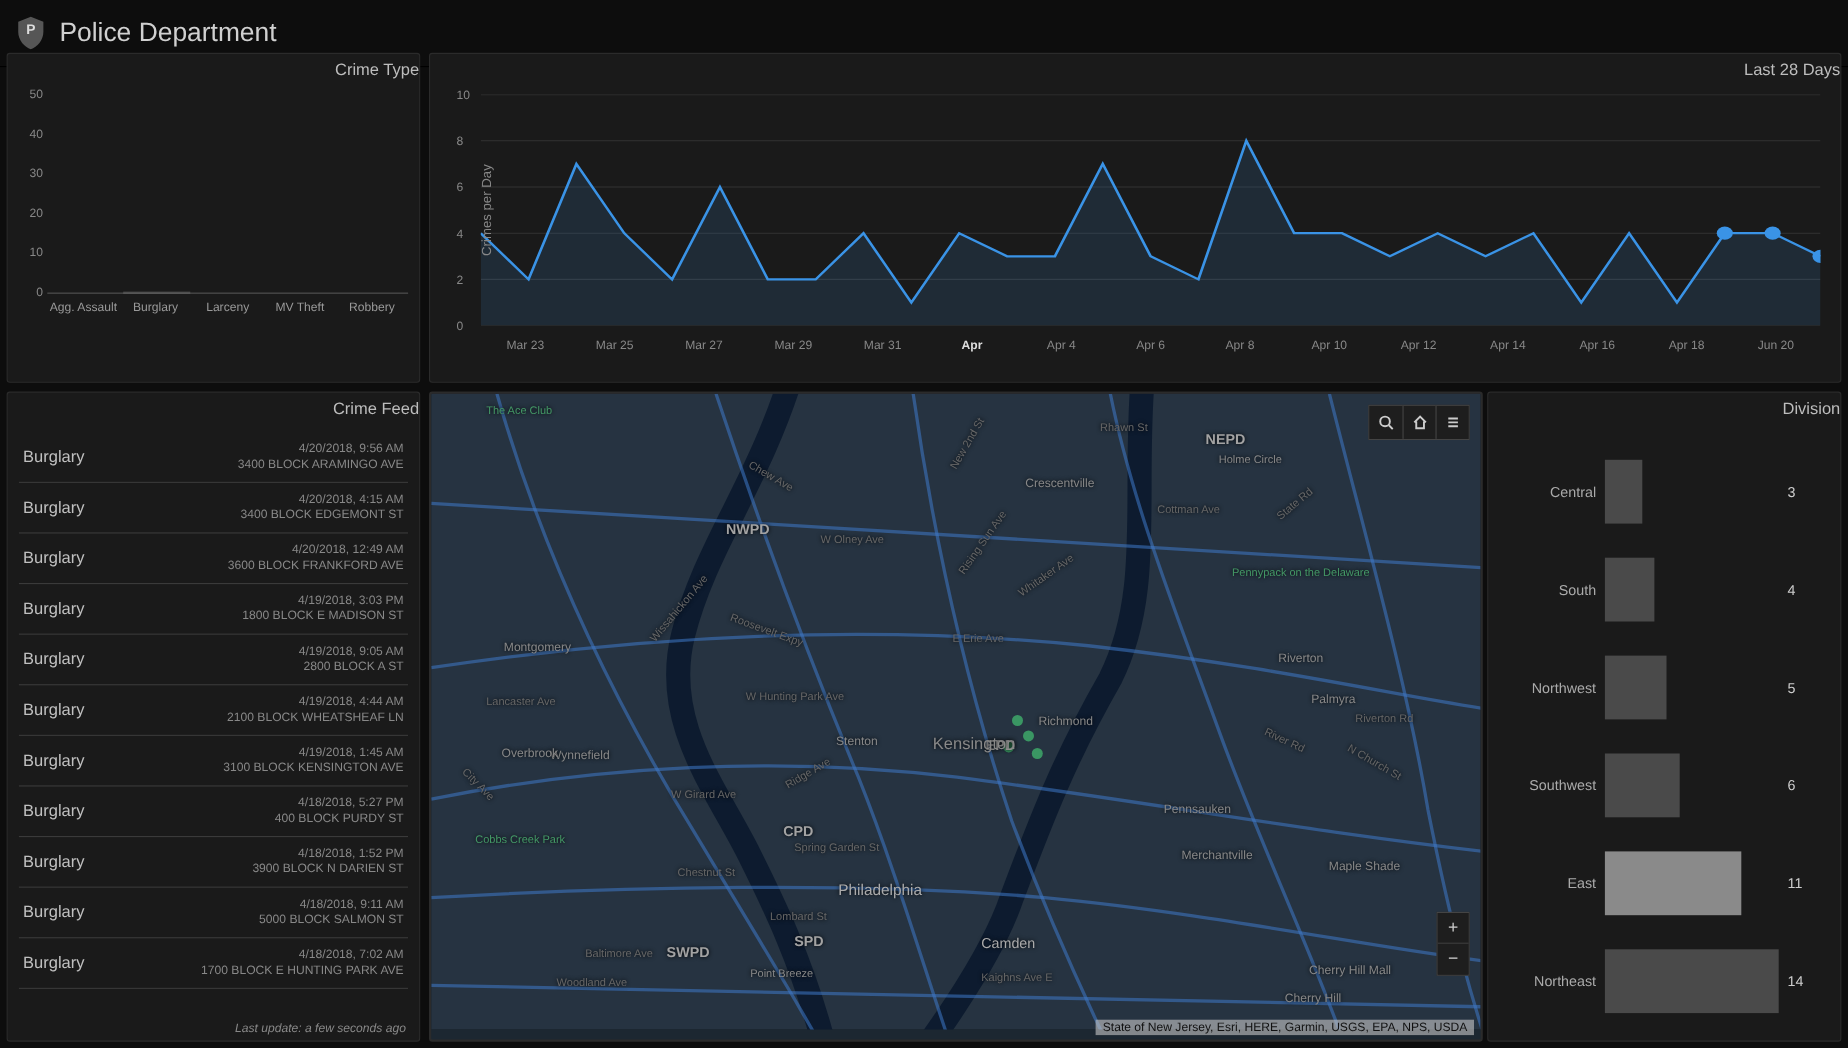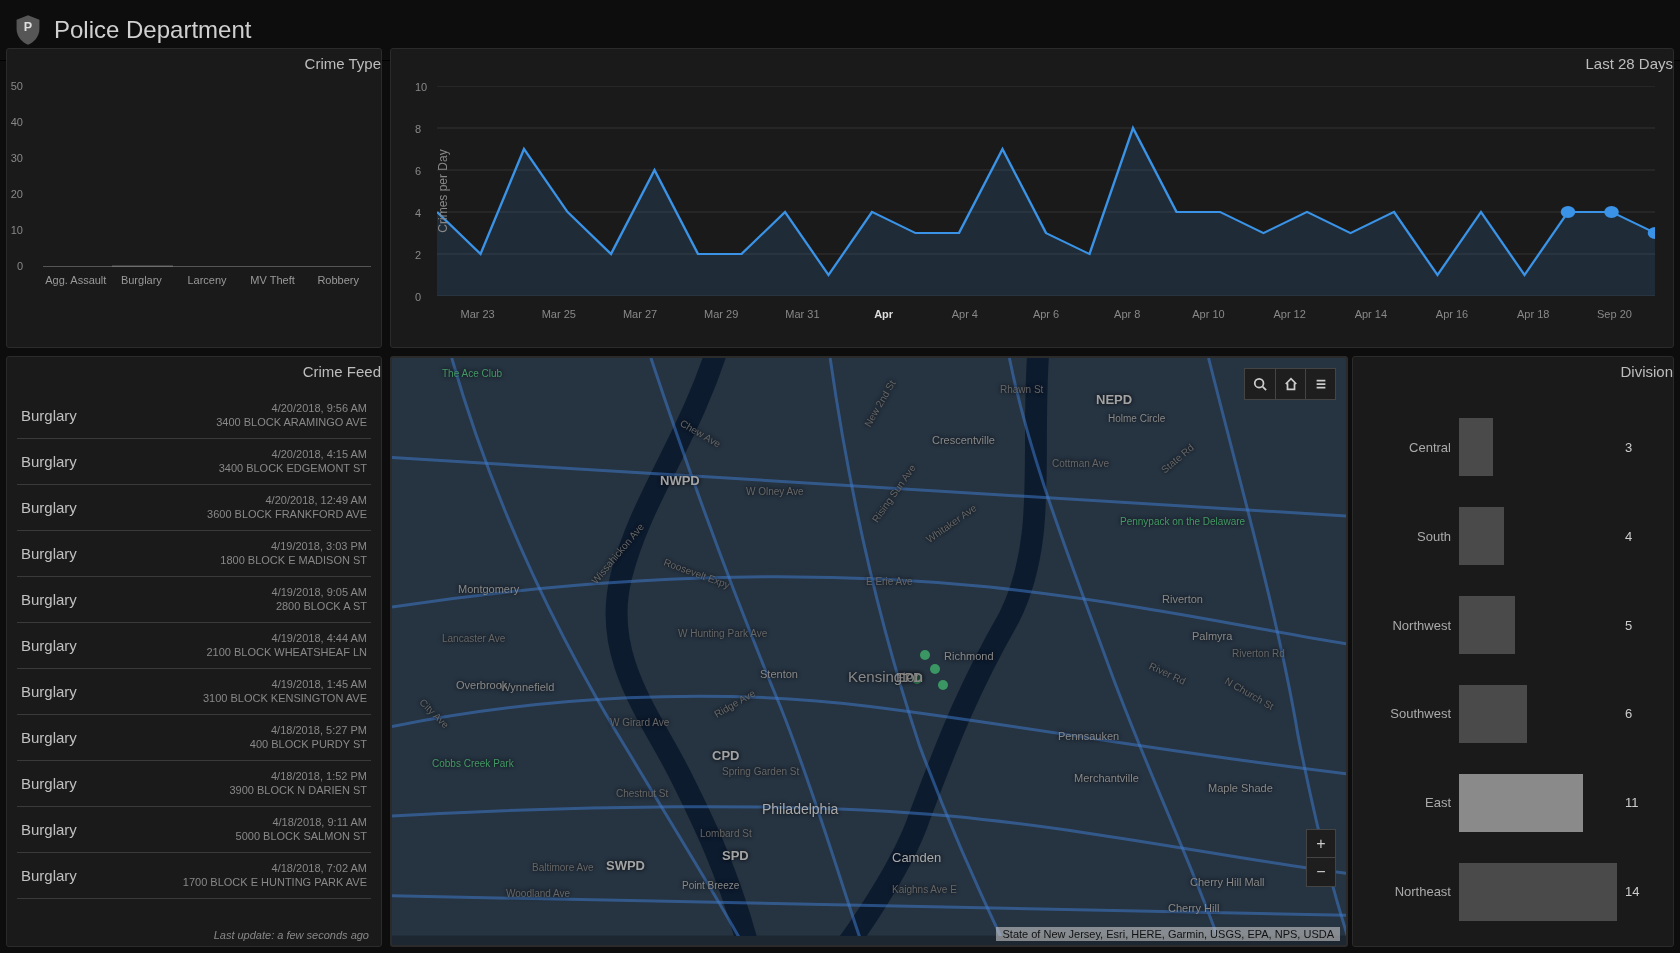--- a/index.html
+++ b/index.html
@@ -59,21 +59,21 @@
   .bar-area {
     position: relative;
     height: 180px;
     margin: 8px 10px 0 36px;
     border-bottom: 1px solid #555;
   }
   .bar-y-ticks {
     position: absolute; left: -30px; top: 0; bottom: 0; width: 26px;
     font-size: 11px; color: #888;
   }
-  .bar-y-ticks span { position: absolute; right: 16px; transform: translateY(-50%); margin-left: 40px; }
+  .bar-y-ticks span { position: absolute; right: 0; transform: translateY(-50%); margin-left: 40px; }
   .bar-cols {
     display: flex; align-items: flex-end;
     height: 100%; gap: 6px; padding: 0 6px;
   }
   .bar-col {
     flex: 1; display: flex; flex-direction: column; align-items: center;
   }
   .bar {
     width: 100%;
     border-radius: 1px;
@@ -293,21 +293,21 @@
         <span>Mar 31</span>
         <span class="bold">Apr</span>
         <span>Apr 4</span>
         <span>Apr 6</span>
         <span>Apr 8</span>
         <span>Apr 10</span>
         <span>Apr 12</span>
         <span>Apr 14</span>
         <span>Apr 16</span>
         <span>Apr 18</span>
-        <span>Sep 20</span>
+        <span>Jun 20</span>
       </div>
   </div>
 
   <div id="crime-feed" class="panel">
     <div class="panel-title">Crime Feed</div>
     <div class="feed-list" id="feed-list">
         <div class="feed-row">
           <div class="feed-type">Burglary</div>
           <div class="feed-meta">
             <div>4/20/2018, 9:56 AM</div>

